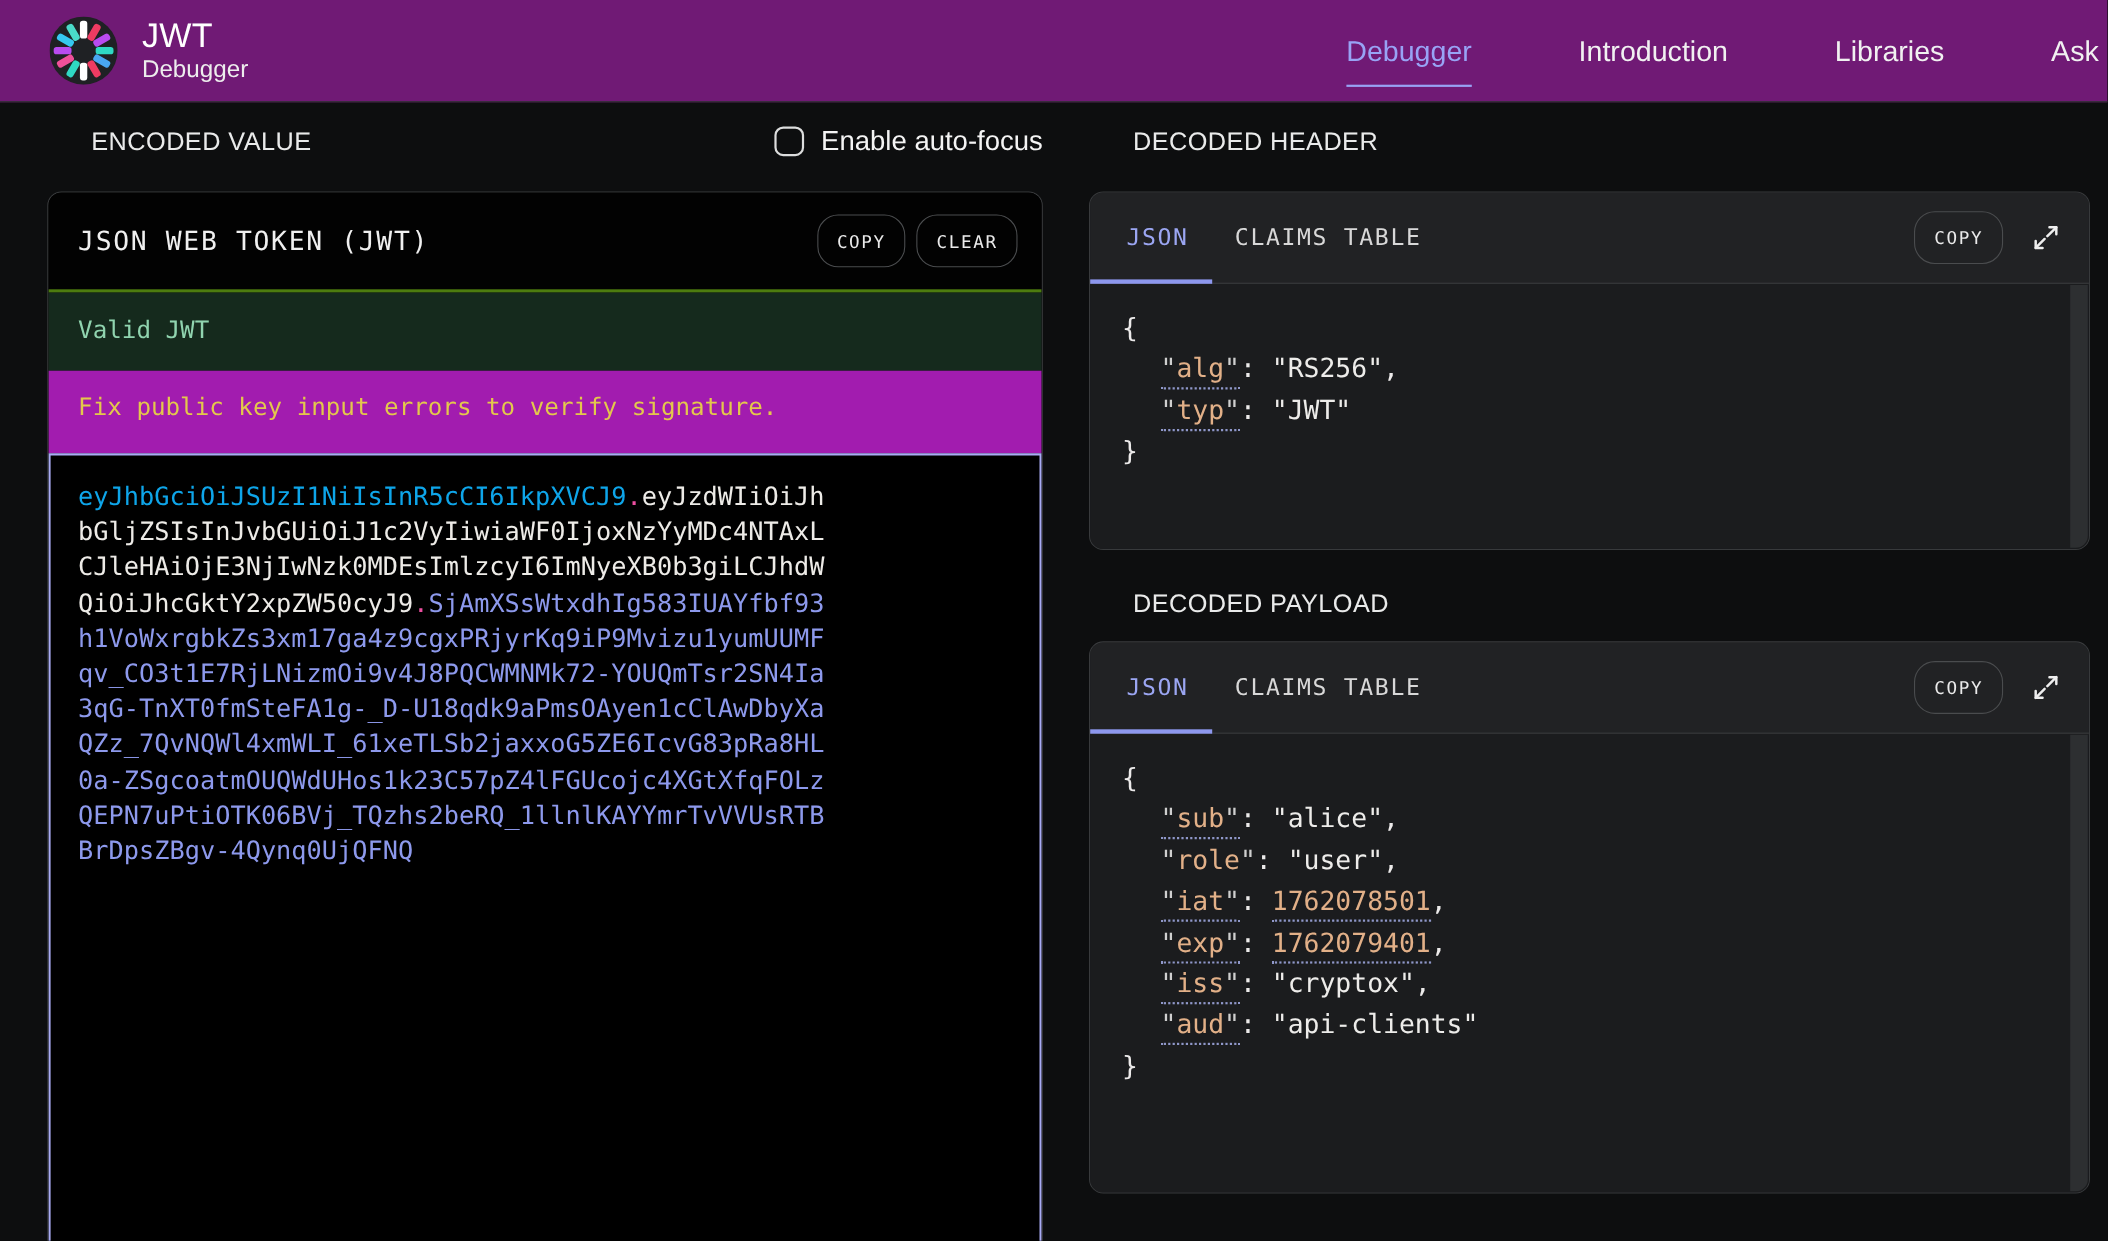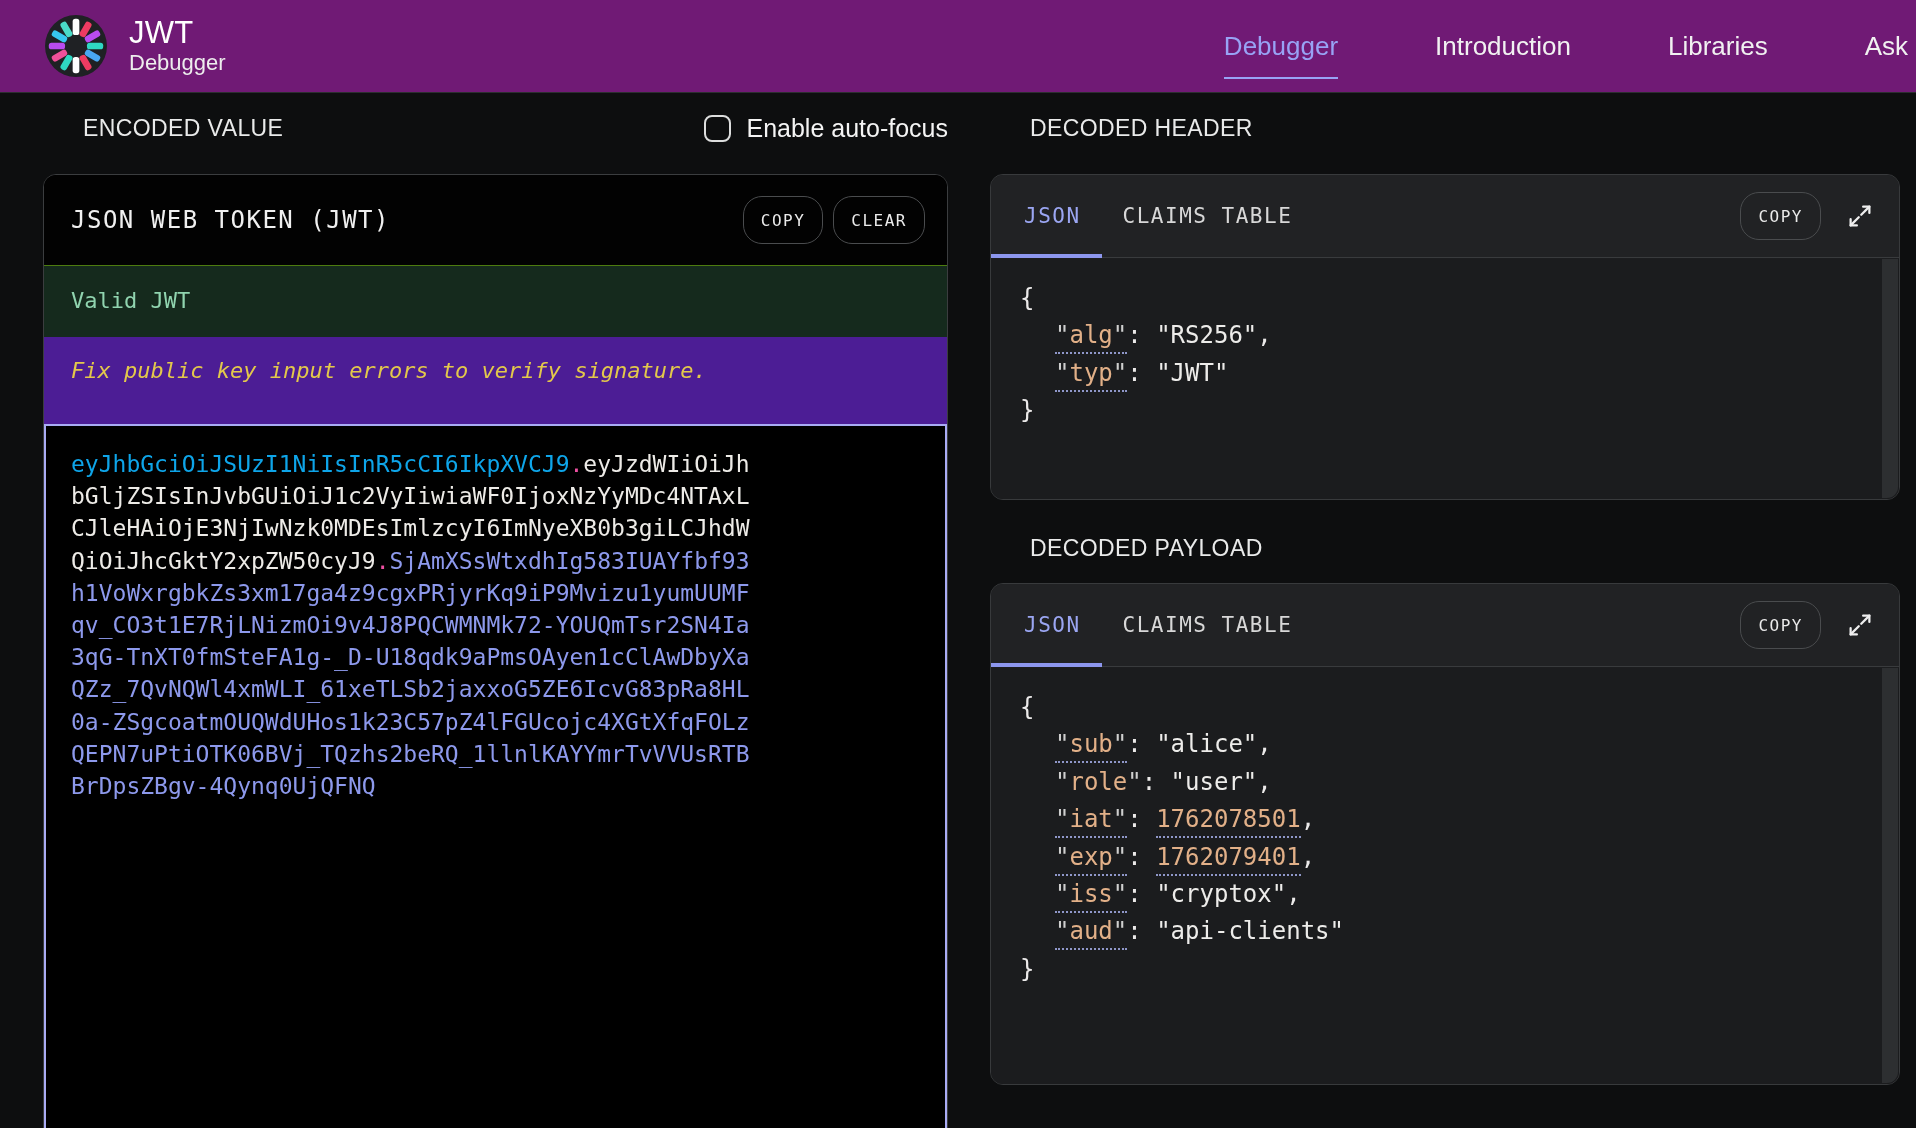--- a/index.html
+++ b/index.html
@@ -41,31 +41,31 @@
     cursor:pointer; flex:0 0 auto;
   }
   .autofocus-label{ font-size:25px; color:#f4f4f4; }
 
   
   .enc-card{
     border:1px solid #3b3d3f; border-radius:13px; overflow:hidden; background:#050505;
   }
   .enc-head{
     height:91px; background:#020202; display:flex; align-items:center;
-    padding:0 22px 0 27px; border-bottom:1px solid #4d7c0f;
+    padding:0 22px 0 27px; border-bottom:3px solid #4d7c0f;
   }
   .enc-title{ font-size:24px; color:#f0f0f0; letter-spacing:1.5px; }
   .enc-actions{ margin-left:auto; display:flex; gap:10px; }
   .btn{
     font-family:"DejaVu Sans Mono", monospace; font-size:16px; letter-spacing:1.5px;
     color:#eaeaea; background:transparent; border:1.5px solid #4a4c4e; border-radius:19px;
     height:48px; padding:16px 17px; display:flex; align-items:center; cursor:pointer;
   }
   .banner-valid{ background:#152a1d; color:#90d4af; font-size:22px; padding:22px 27px; height:71px;}
-  .banner-warn{ background:#4c1d95; color:#e3c84b; font-size:22px; padding:21px 27px; height:87px;font-style:italic;}
+  .banner-warn{ background:#a21caf; color:#e3c84b; font-size:22px; padding:21px 27px; height:75px;}
   .token-box{
     background:#000; border:2px solid #a9abf4; border-radius:0 0 11px 11px;
     height:742px; padding:22px 25px; cursor:text;
   }
   .token-text{
     width:682px; font-size:23px; line-height:32.2px; word-break:break-all; white-space:pre-wrap;
   }
   .tk-h{ color:#0ea5e9; } .tk-dot{ color:#ed4fa1; } .tk-p{ color:#edebe7; } .tk-s{ color:#8d99ec; }
 
   

